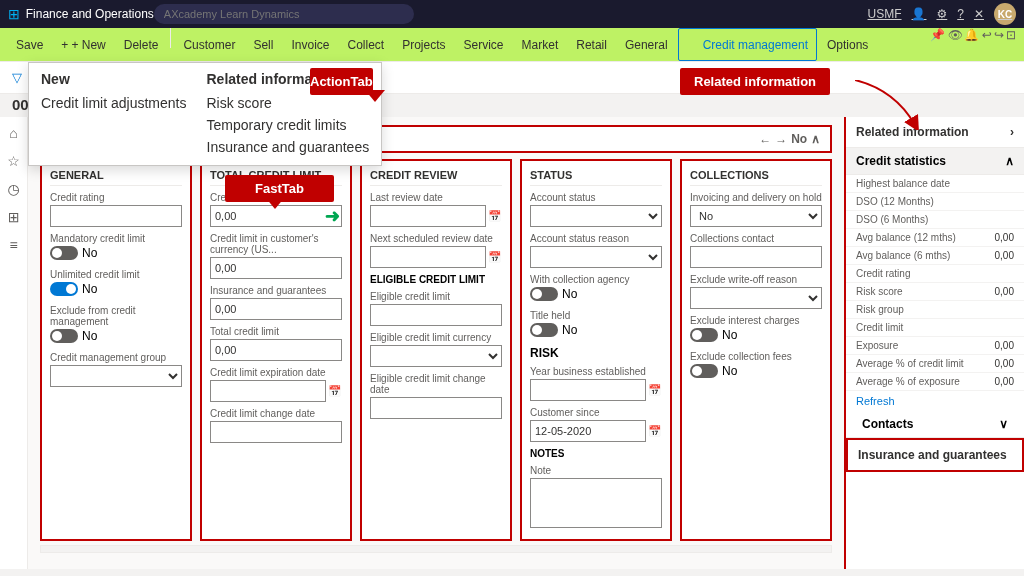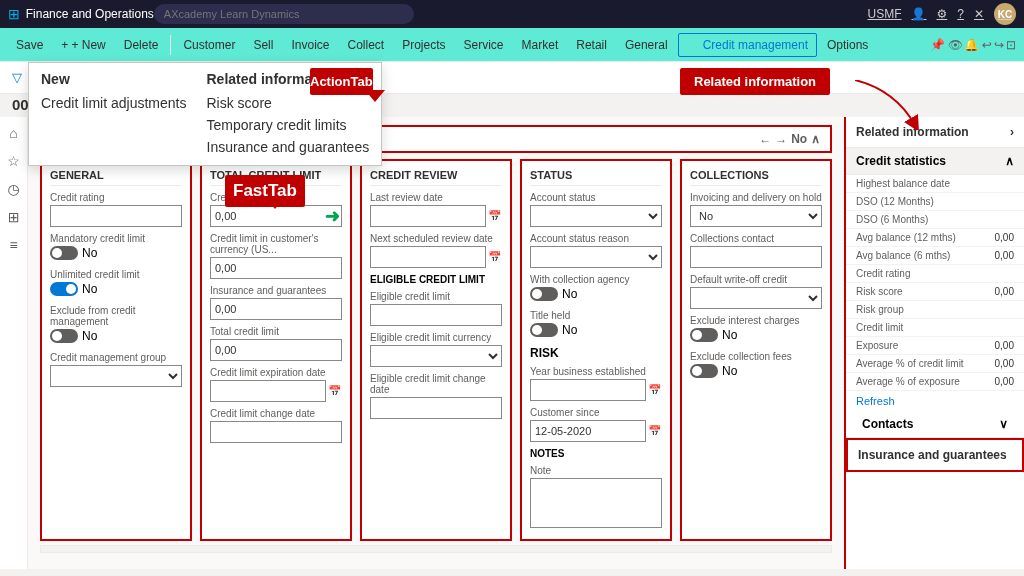--- a/index.html
+++ b/index.html
@@ -33,24 +33,23 @@
     }
     .title-bar-right { display: flex; align-items: center; gap: 10px; color: #ccc; font-size: 12px; text-decoration: underline; }
     .title-bar-right .user-avatar {
       width: 22px; height: 22px; border-radius: 50%;
       background: #c8a96e; color: white;
       display: flex; align-items: center; justify-content: center; font-size: 10px; font-weight: bold;
     }
 
     
     .command-bar {
-      background: #5eead4;
+      background: #bef264;
       height: 34px;
       display: flex;
-      align-items: center;
       padding: 0 8px;
       border-bottom: 1px solid #edebe9;
       gap: 2px;
     }
     .cmd-btn {
       display: flex; align-items: center; gap: 3px;
       padding: 4px 8px;
       border: none;
       background: transparent;
       cursor: pointer;
@@ -322,21 +321,21 @@
     <span> | </span>
     <span style="color:#0078d4; cursor:pointer;">My view</span>
     <span>∨</span>
   </div>
 </div>
 
 <div class="title-row">
   <span style="font-size:15px; font-weight:600; color:#323130;">001066 : AXcademy</span>
 </div>
 
-<div style="position:absolute; top:175px; left:225px; background:#c00000; color:white; font-size:17px; font-weight:600; padding:6px 8px; border-radius:2px; z-index:200;">FastTab</div>
+<div style="position:absolute; top:175px; left:225px; background:#c00000; color:white; font-size:13px; font-weight:600; padding:6px 30px; border-radius:2px; z-index:200;">FastTab</div>
 <div style="position:absolute; top:197px; left:265px; width:0; height:0; border-left:10px solid transparent; border-right:10px solid transparent; border-top:12px solid #c00000; z-index:200;"></div>
 
 <div class="main-layout" style="position:relative; height: calc(576px - 28px - 34px - 32px - 30px);">
 
   <div class="left-nav">
     <span class="left-nav-icon">⌂</span>
     <span class="left-nav-icon">☆</span>
     <span class="left-nav-icon">◷</span>
     <span class="left-nav-icon">⊞</span>
     <span class="left-nav-icon">≡</span>
@@ -465,21 +464,21 @@
       </div>
 
       <div class="field-group" style="border:2px solid #c00000;">
         <div class="field-group-title">COLLECTIONS</div>
         <div class="field-label">Invoicing and delivery on hold</div>
         <select class="field-input" style="height:22px;">
           <option>No</option>
         </select>
         <div class="field-label">Collections contact</div>
         <input class="field-input" value="" style="">
-        <div class="field-label">Default write-off credit</div>
+        <div class="field-label">Exclude write-off reason</div>
         <select class="field-input" style="height:22px;"></select>
         <div class="field-label">Exclude interest charges</div>
         <div class="toggle">
           <div class="toggle-track">
               <div class="toggle-thumb"></div>
             </div>
           <span>No</span>
         </div>
         <div class="field-label">Exclude collection fees</div>
         <div class="toggle">

